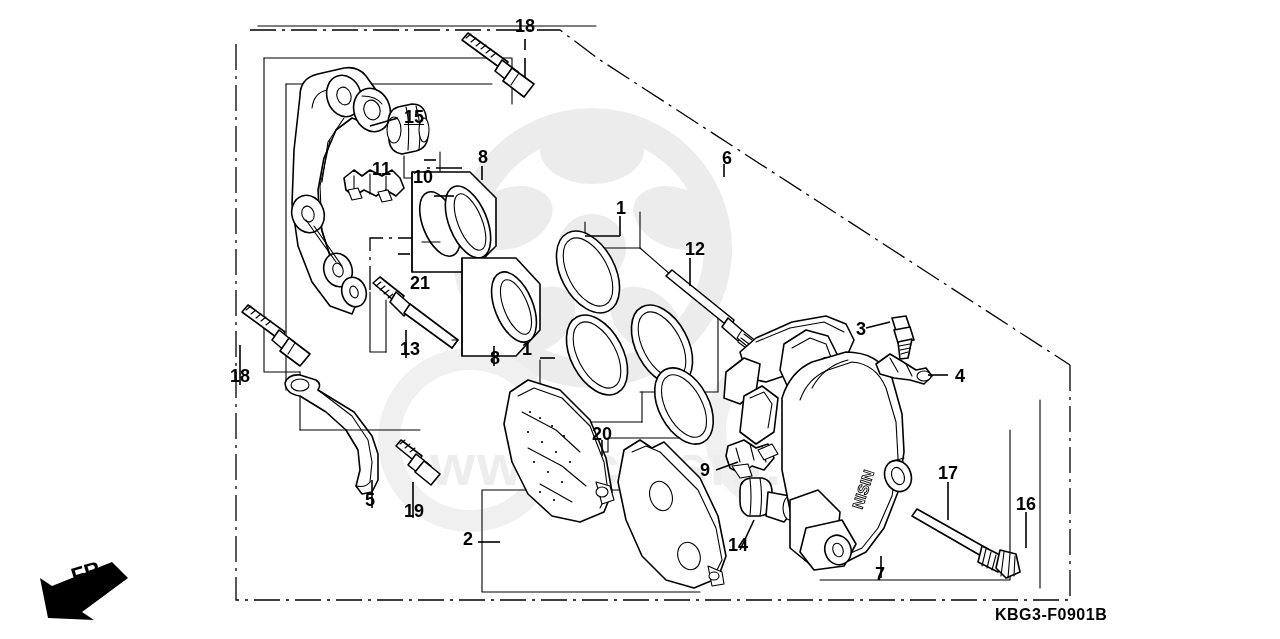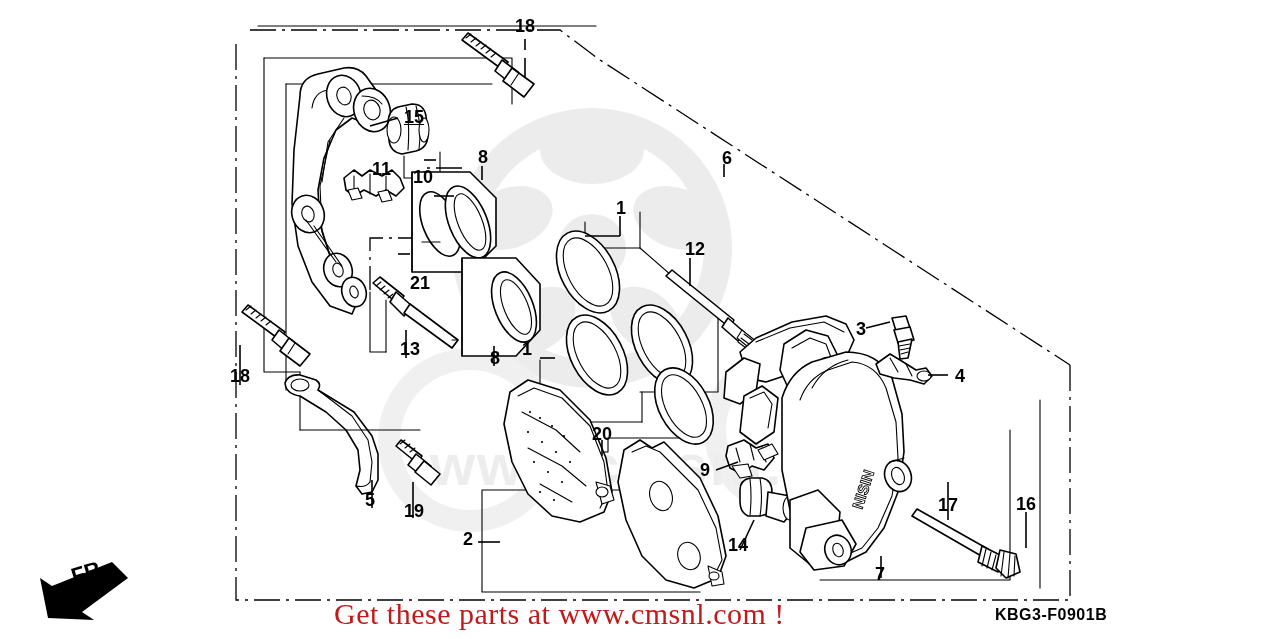--- a/index.html
+++ b/index.html
@@ -454,33 +454,32 @@
       <div class="callout" style="left: 685px; top: 240px;">12</div>
       <div class="callout" style="left: 410px; top: 238px; margin-top: 36px;">21</div>
       <div class="callout" style="left: 856px; top: 320px;">3</div>
       <div class="callout" style="left: 522px; top: 340px;">1</div>
       <div class="callout" style="left: 490px; top: 349px;">8</div>
       <div class="callout" style="left: 400px; top: 340px;">13</div>
       <div class="callout" style="left: 955px; top: 367px;">4</div>
       <div class="callout" style="left: 230px; top: 367px;">18</div>
       <div class="callout" style="left: 592px; top: 425px;">20</div>
       <div class="callout" style="left: 700px; top: 461px;">9</div>
-      <div class="callout" style="left: 938px; top: 464px; margin-top: 32px;">17</div>
+      <div class="callout" style="left: 938px; top: 464px;">17</div>
       <div class="callout" style="left: 365px; top: 491px;">5</div>
       <div class="callout" style="left: 404px; top: 502px;">19</div>
       <div class="callout" style="left: 1016px; top: 495px;">16</div>
       <div class="callout" style="left: 463px; top: 530px;">2</div>
       <div class="callout" style="left: 728px; top: 536px;">14</div>
       <div class="callout" style="left: 875px; top: 565px;">7</div>
     </div>
 
 
   <div id="part-number">KBG3-F0901B</div>
 
-  <div id="promo-text">Get these parts at www.cmsnl.com !</div>
 
   <svg id="fr-indicator" viewBox="0 0 130 68">
     <g>
       <path d="M90 6 L106 22 L60 56 L72 64 L26 62 L18 22 L30 30 Z" fill="#000"></path>
     </g>
     <text x="52" y="28" font-family="Liberation Sans, sans-serif" font-size="22" font-weight="bold" fill="#000" transform="rotate(-17 52 28)">FR.</text>
   </svg>
 
 </div>
 

